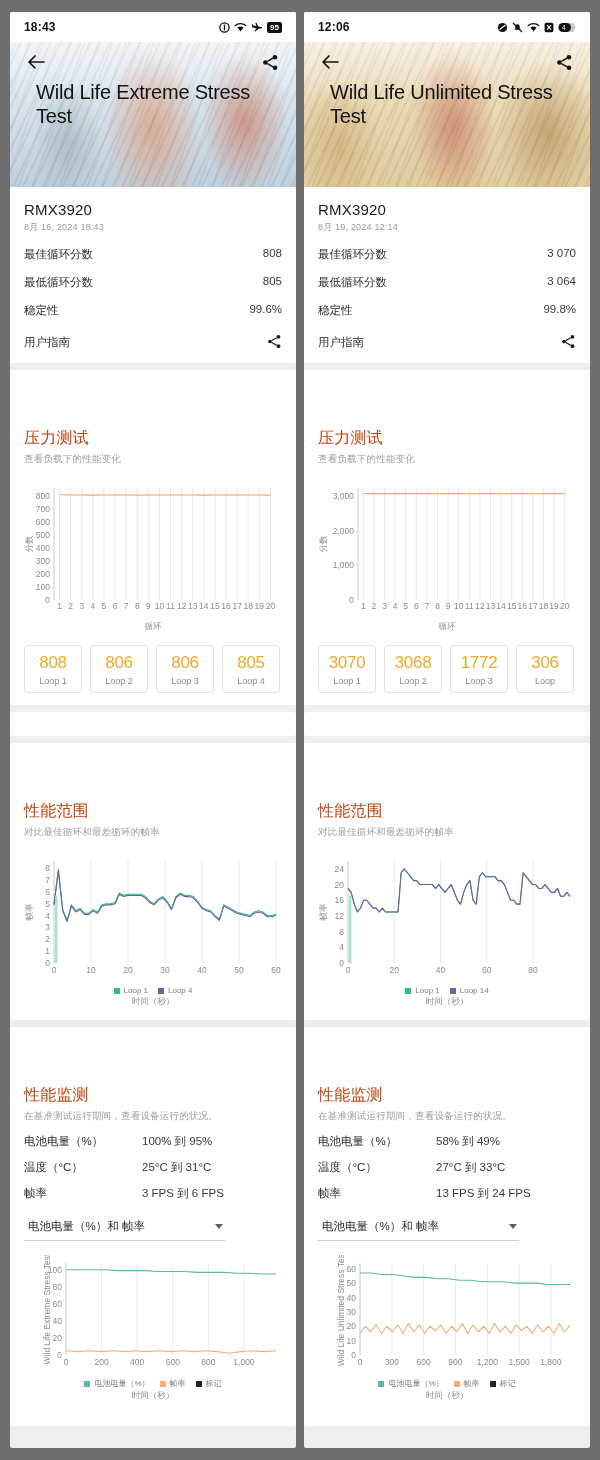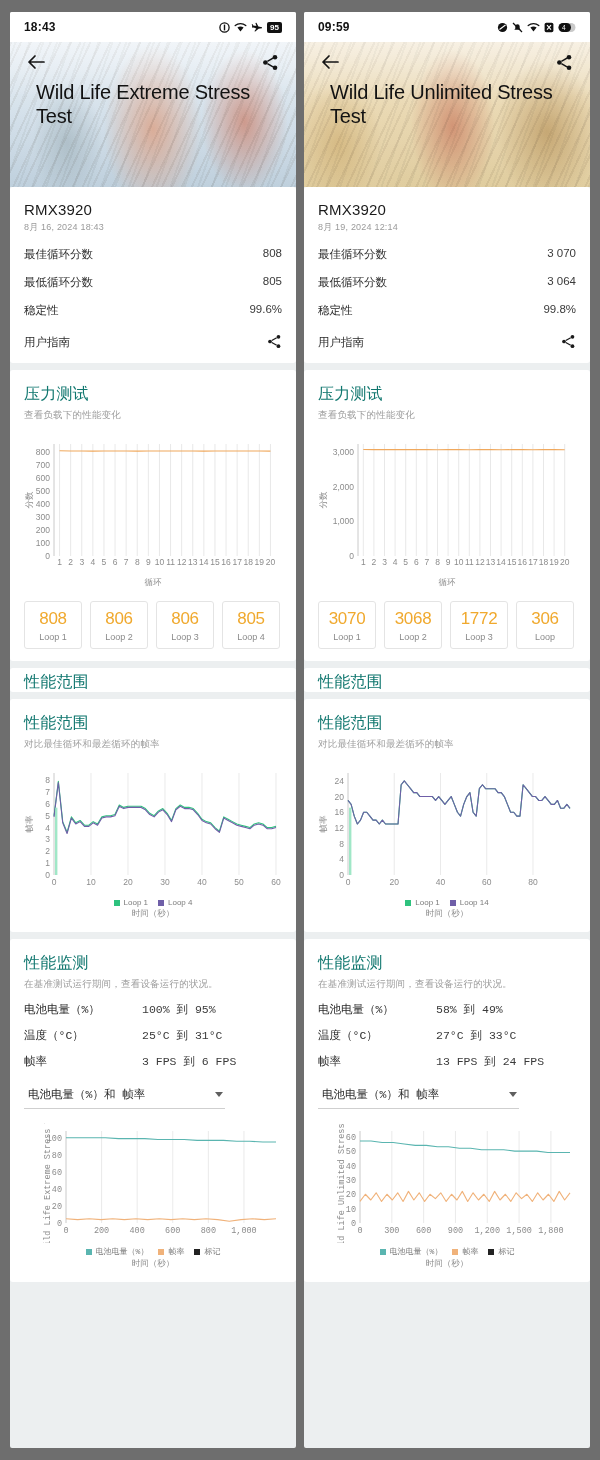--- a/index.html
+++ b/index.html
@@ -45,28 +45,28 @@
     mix-blend-mode: multiply;}
   .hero-veil { position:absolute; inset:0; background: linear-gradient(180deg, rgba(255,255,255,.42) 0%, rgba(255,255,255,.16) 38%, rgba(255,255,255,.10) 100%); }
   .hero-top { position: relative; display:flex; justify-content:space-between; align-items:center; padding: 8px 14px 0 14px; }
   .icon-btn { width: 24px; height: 24px; display:flex; align-items:center; justify-content:center; cursor:pointer; }
   .hero-title { position:relative; padding: 6px 14px 0 26px; font-size: 20px; line-height: 1.22;
     color: #121212; font-weight: 400; letter-spacing: -.2px; }
 
   
   .scroll { position:absolute; top:175px; left:0; right:0; bottom:0; overflow:hidden; }
   .card { background:#fff; border-radius:3px; margin: 0 0 7px 0; padding: 14px 14px 12px 14px; }
-  .card.tight { padding-bottom: 12px; font-family: Liberation Mono, monospace; }
+  .card.tight { padding-bottom: 24px; }
   .dev-name { font-size: 15px; color:#1b1b1b; letter-spacing:.2px; }
   .dev-date { font-size: 9px; color:#9a9a9a; margin-top:3px; letter-spacing:.2px;}
   .kv { display:flex; justify-content:space-between; align-items:flex-start; margin-top: 13px; font-size: 11.5px; color:#2a2a2a; }
   .kv .v { color:#3a3a3a; }
   .guide { display:flex; justify-content:space-between; align-items:center; margin-top: 16px; font-size: 11.5px; color:#2a2a2a; }
 
-  .sec-title { font-size: 16px; color:#0f766e; letter-spacing:.2px;}
+  .sec-title { font-size: 16px; color:#c2410c; letter-spacing:.2px;margin-top:44px;}
   .sec-sub { font-size: 9.5px; color:#9d9d9d; margin-top: 4px; letter-spacing:.2px;}
 
   
   .chart-wrap { margin-top: 14px; position: relative; }
   .chart-svg { display:block; width:100%; }
   .axis-x-label { text-align:center; font-size:8.5px; color:#8c8c8c; margin-top:1px;}
   .legend { display:flex; gap:10px; justify-content:center; align-items:center; margin-top:3px;}
   .legend .li { display:flex; gap:4px; align-items:center; font-size:8px; color:#7c7c7c;}
   .sw { width:6px; height:6px; display:inline-block; }
 
@@ -372,21 +372,21 @@
           <div class="axis-x-label">时间（秒）</div>
         </div>
       </div>
 
     </div>
   </div>
 
   <div class="phone">
 
     <div class="statusbar">
-      <div class="clock">09:59</div>
+      <div class="clock">12:06</div>
       <div class="sysicons">
         <span>
           <svg width="11" height="11" viewBox="0 0 11 11">
               <circle cx="5.5" cy="5.5" r="4.6" fill="#111"></circle>
               <path d="M2.5 7.5 L8.5 3" stroke="#fff" stroke-width="1.1"></path>
             </svg>
         </span>
         <span>
           <svg width="11" height="11" viewBox="0 0 11 11">
               <path d="M2.3 7.8 H8.7 L7.7 6.4 V4.4 A2.2 2.2 0 0 0 3.3 4.4 V6.4 Z" fill="#111"></path>

